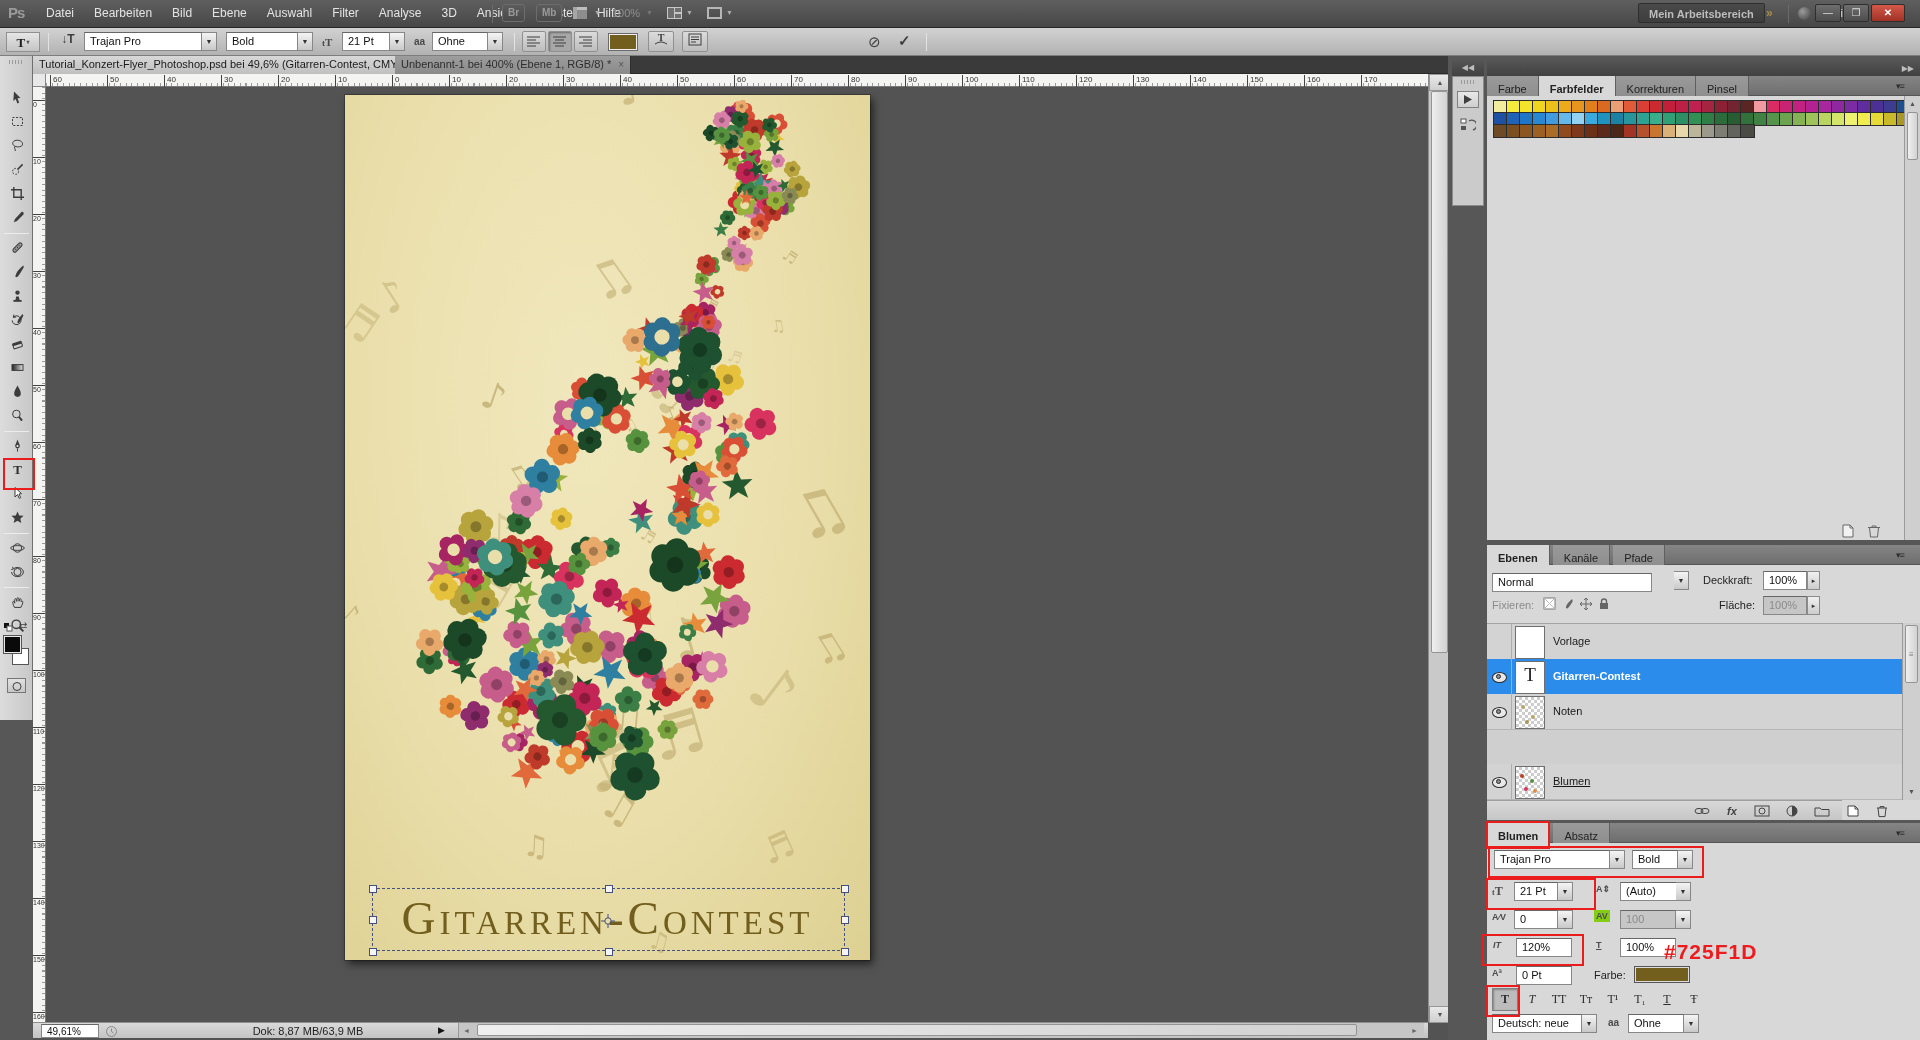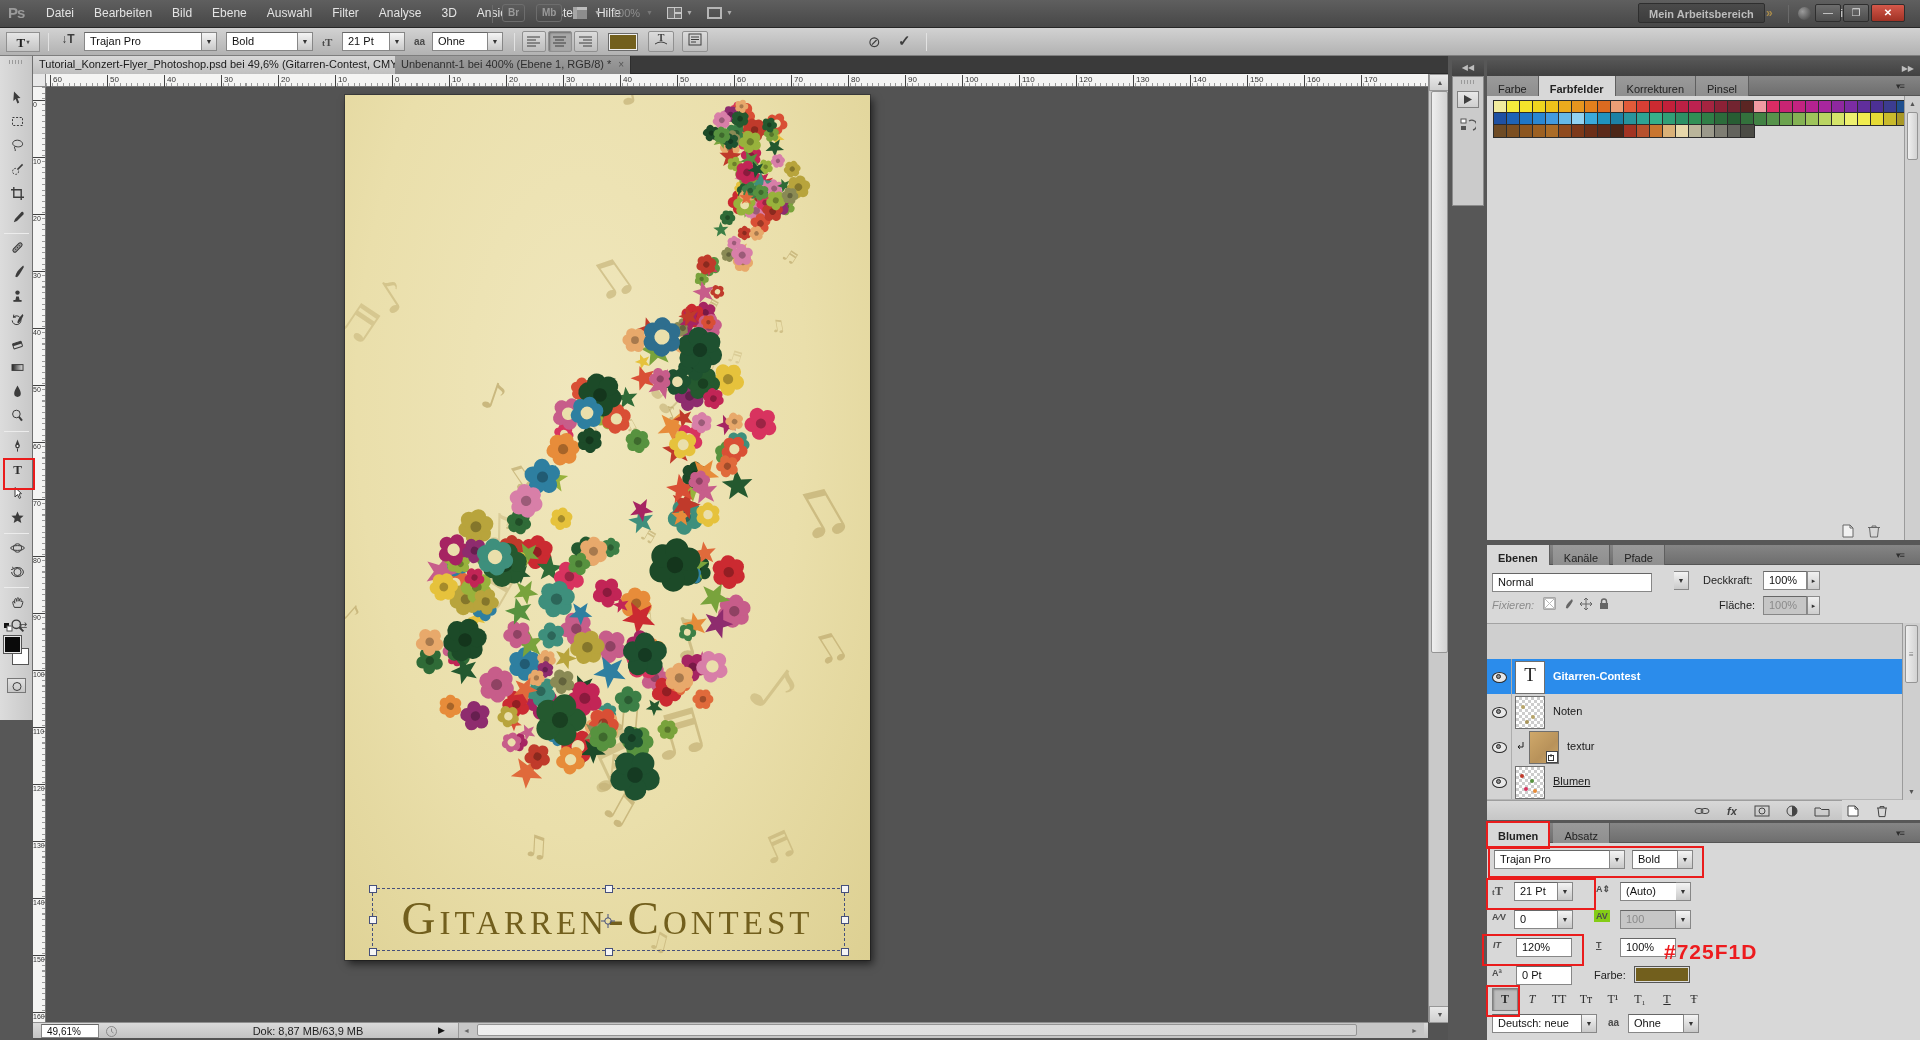--- a/index.html
+++ b/index.html
@@ -83,21 +83,21 @@
   .lrow.sel .lname{color:#fff;font-weight:bold;}
   .dot{position:absolute;width:4px;height:4px;border-radius:50%;}
   
   .cicon{position:absolute;font-size:9px;font-weight:bold;color:#4d4d4d;}
   .fmtbtn{position:absolute;width:24px;height:21px;text-align:center;line-height:20px;font-size:12px;
           font-family:"Liberation Serif",serif;color:#2d2d2d;border:1px solid transparent;}
   .fmtbtn.pressed{background:#bcbcbc;border:1px solid #808080;box-shadow:inset 1px 1px 2px rgba(0,0,0,.3);}
   .redbox{position:absolute;border:2px solid #ea1c1c;pointer-events:none;}
   #color-annotation{position:absolute;left:1664px;top:940px;font-size:21px;font-weight:bold;color:#ed1b1e;letter-spacing:1px;}
   .lbl{position:absolute;font-size:11px;color:#222;}
-  .lbl.gray{color:#8b8b8b;font-style:italic;}
+  .lbl.gray{color:#8b8b8b;}
   .spin{position:absolute;width:13px;height:19px;background:linear-gradient(#f0f0f0,#cdcdcd);border:1px solid #8b8b8b;
         font-size:7px;text-align:center;line-height:18px;color:#333;}
 </style>
 </head>
 <body>
 
 <div id="stage">
 
   <div class="abs" id="titlebar">
     <span class="abs" id="pslogo">Ps</span>
@@ -2493,20 +2493,25 @@
           <path d="M7 1v12M1 7h12M7 1l-2 2M7 1l2 2M7 13l-2-2M7 13l2-2M1 7l2-2M1 7l2 2M13 7l-2-2M13 7l-2 2" stroke="#666" fill="none"></path>
         </svg></span>
     <span class="abs" style="left:110px;top:32px"><svg width="14" height="14">
           <rect x="3" y="6" width="8" height="6" fill="#666"></rect>
           <path d="M4.5 6 V4.5 a2.5 2.5 0 0 1 5 0 V6" fill="none" stroke="#666" stroke-width="1.4"></path>
         </svg></span>
     <span class="abs lbl" style="left:232px;top:34px">Fläche:</span>
     <span class="abs fld gray" style="left:276px;top:31px;width:44px">100%</span>
     <span class="abs spin" style="left:320px;top:31px">▸</span>
     <div class="abs" style="left:0;top:58px;width:415px;height:177px;background:#cfcfcf;border-top:1px solid #a3a3a3" id="layers-holder">
+        <div class="lrow" style="top: 0px;">
+          <div class="eyecell"></div>
+          <div class="lthumb" style="left: 28px;"></div>
+          <div class="lname" style="left: 66px;">Vorlage</div>
+        </div>
         <div class="lrow sel" style="top: 35px;">
           <div class="eyecell">
             <span class="eye">
               <i></i>
             </span>
           </div>
           <div class="lthumb" style="left: 28px;">
             <span style="position:absolute;left:0;top:2px;width:100%;text-align:center;font-family:'Liberation Serif',serif;font-size:19px;color:#222">T</span>
           </div>
           <div class="lname" style="left: 66px;">Gitarren-Contest</div>
@@ -2516,37 +2521,20 @@
             <span class="eye">
               <i></i>
             </span>
           </div>
           <div class="lthumb checker" style="left: 28px;">
             <span class="dot" style="left:5px;top:8px;background:#b7a468"></span>
             <span class="dot" style="left:15px;top:18px;background:#b7a468"></span>
             <span class="dot" style="left:9px;top:23px;background:#a8955c"></span>
           </div>
           <div class="lname" style="left: 66px;">Noten</div>
-        </div>
-        <div class="lrow" style="top: 105px;">
-          <div class="eyecell">
-            <span class="eye">
-              <i></i>
-            </span>
-          </div>
-          <div class="lthumb" style="left: 42px; background: linear-gradient(135deg, rgb(207, 168, 106), rgb(184, 146, 90) 60%, rgb(201, 164, 104));">
-            <span style="position:absolute;right:0;bottom:0;width:10px;height:10px;background:#fff;border:1px solid #444"><svg width="8" height="8">
-                <rect x="1.5" y="1.5" width="5" height="5" fill="none" stroke="#333"></rect>
-                <path d="M4 0 v3" stroke="#333"></path>
-              </svg></span>
-          </div>
-          <div class="abs" style="left: 28px; top: 12px;"><svg width="12" height="12">
-              <path d="M8 1 V6 H3 M4.8 4 L3 6 L5 7.8" fill="none" stroke="#222"></path>
-            </svg></div>
-          <div class="lname" style="left: 80px;">textur</div>
         </div>
         <div class="lrow" style="top: 140px;">
           <div class="eyecell">
             <span class="eye">
               <i></i>
             </span>
           </div>
           <div class="lthumb checker" style="left: 28px;">
             <span class="dot" style="left:4px;top:7px;background:#C03A2B"></span>
             <span class="dot" style="left:14px;top:12px;background:#57923F"></span>

